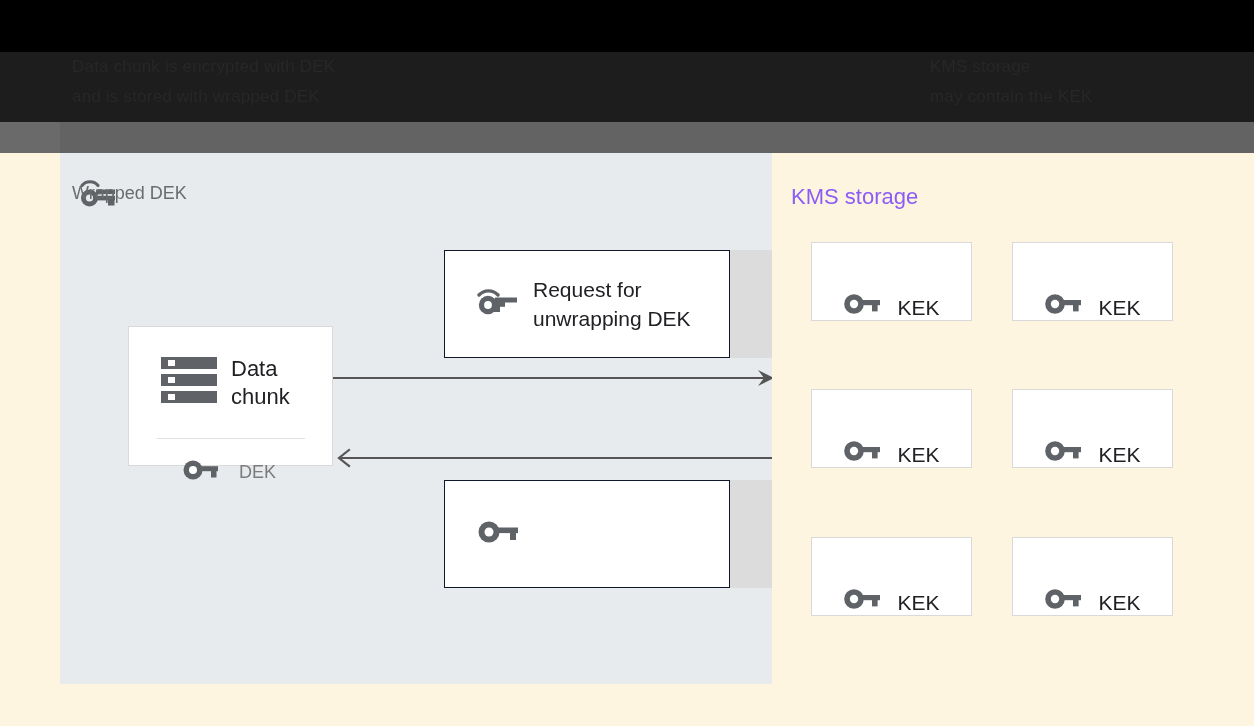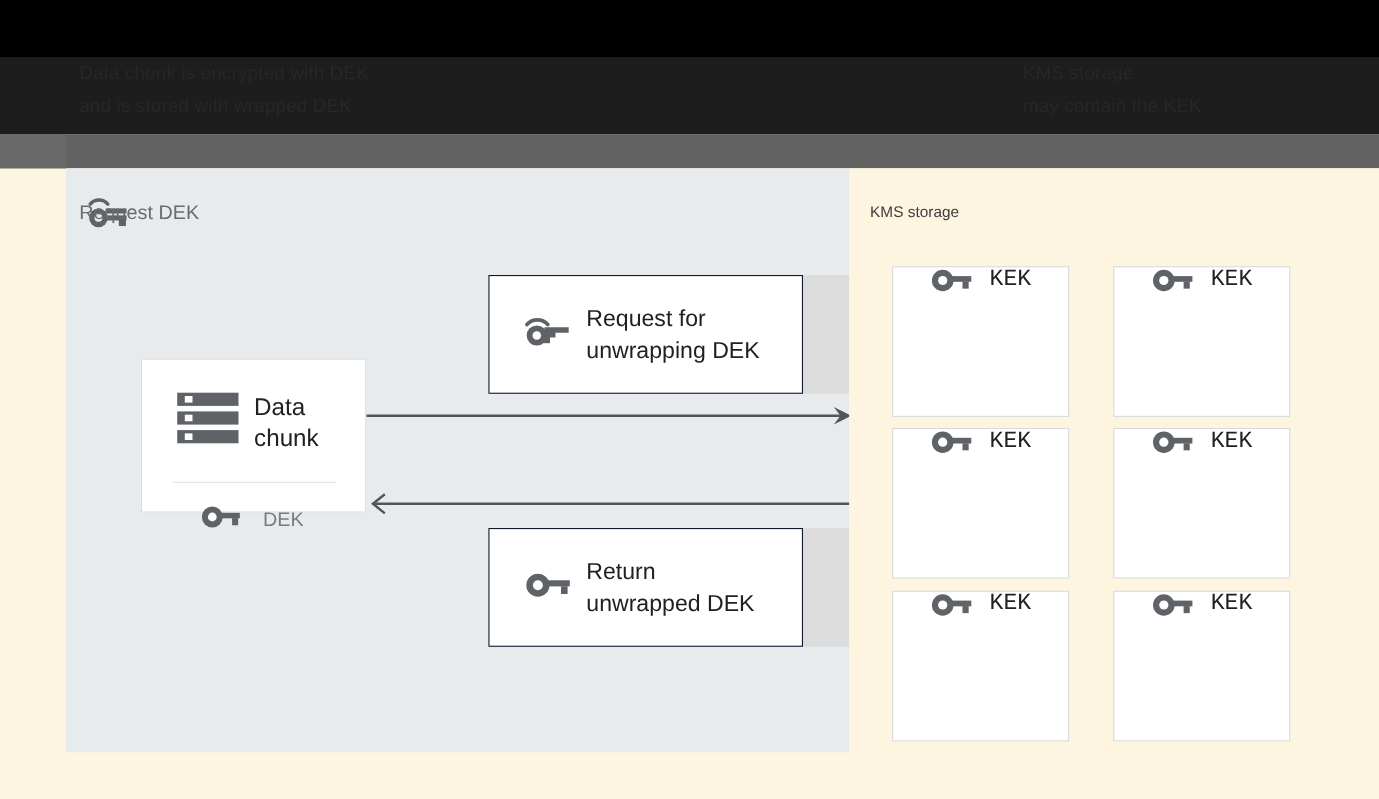--- a/index.html
+++ b/index.html
@@ -74,22 +74,22 @@
   
   #kms-panel {
     position: absolute;
     left: 772px; top: 153px;
     width: 482px; height: 531px;
     background: #fdf5e0;
   }
   #kms-panel-title {
     position: absolute;
     left: 791px; top: 184px;
-    font-size: 14px;
-    color: #404040;
+    font-size: 22px;
+    color: #8b5cf6;
   }
 
   
   #data-chunk-card {
     position: absolute;
     left: 128px; top: 326px;
     width: 205px; height: 140px;
     background: #ffffff;
     border: 1px solid #dadada;
     box-sizing: border-box;
@@ -162,29 +162,28 @@
   #arrow-out, #arrow-in {
     position: absolute;
     height: 20px;
   }
   #arrow-out { left: 333px; top: 368px; width: 441px; }
   #arrow-in  { left: 333px; top: 448px; width: 441px; }
 
   
   .kek-card {
     position: absolute;
-    width: 161px; height: 137px;
+    width: 161px; height: 79px;
     background: #ffffff;
     border: 1px solid #d9d9d9;
     box-sizing: border-box;
     display: flex;
-    align-items: flex-start;
+    align-items: flex-end;
     justify-content: center;
     gap: 16px;
-    font-family: Liberation Mono, monospace;
   }
   .kek-label {
     font-size: 21px;
     color: #202124;
   }
   .kek-r0 { top: 242px; }
   .kek-r1 { top: 389px; }
   .kek-r2 { top: 537px; }
   .kek-c0 { left: 811px; }
   .kek-c1 { left: 1012px; }
@@ -206,21 +205,21 @@
 <span id="wrapped-dek-icon">
   <svg width="40" height="30" viewBox="0 0 40 30" aria-hidden="true">
     <path d="M4 5.5 C8 0.5, 16 0.5, 20 5.5" stroke="#5f6368" stroke-width="3.2" fill="none" stroke-linecap="round"></path>
     <circle cx="11.5" cy="18" r="8.5" fill="#5f6368"></circle>
     <circle cx="11.5" cy="18" r="3.6" fill="#e7ebee"></circle>
     <rect x="18" y="9.5" width="19" height="4.6" fill="#5f6368"></rect>
     <rect x="18" y="15.8" width="19" height="4.6" fill="#5f6368"></rect>
     <rect x="30" y="20" width="6.5" height="5.5" fill="#5f6368"></rect>
   </svg>
 </span>
-<div id="storage-panel-title">Request DEK</div>
+<div id="storage-panel-title">Wrapped DEK</div>
 
 <div id="data-chunk-card">
   <div id="data-chunk-row">
     <span>
       <svg width="56" height="52" viewBox="0 0 56 52" aria-hidden="true">
         <rect x="0" y="2" width="56" height="12" fill="#5f6368"></rect>
         <rect x="0" y="19" width="56" height="12" fill="#5f6368"></rect>
         <rect x="0" y="36" width="56" height="12" fill="#5f6368"></rect>
         <rect x="7" y="5" width="7" height="6" fill="#ffffff"></rect>
         <rect x="7" y="22" width="7" height="6" fill="#ffffff"></rect>
@@ -264,22 +263,20 @@
 
 <div class="msg-box" id="msg-return">
   <span class="msg-icon">
     <svg width="42" height="26" viewBox="0 0 42 26" aria-hidden="true">
       <circle cx="12" cy="13" r="10.5" fill="#5f6368"></circle>
       <circle cx="12" cy="13" r="4.5" fill="#ffffff"></circle>
       <rect x="20" y="8.5" width="21" height="5.6" fill="#5f6368"></rect>
       <rect x="33" y="14" width="6" height="7" fill="#5f6368"></rect>
     </svg>
   </span>
-  <span class="msg-label">Return
-unwrapped DEK</span>
 </div>
 
 <span id="arrow-out">
   <svg width="441" height="20" viewBox="0 0 441 20" aria-hidden="true">
     <line x1="0" y1="10" x2="434" y2="10" stroke="#555555" stroke-width="2.2"></line>
     <path d="M425 2 L441 10 L425 18 L431 10 Z" fill="#555555"></path>
   </svg>
 </span>
 <span id="arrow-in">
   <svg width="441" height="20" viewBox="0 0 441 20" aria-hidden="true">

